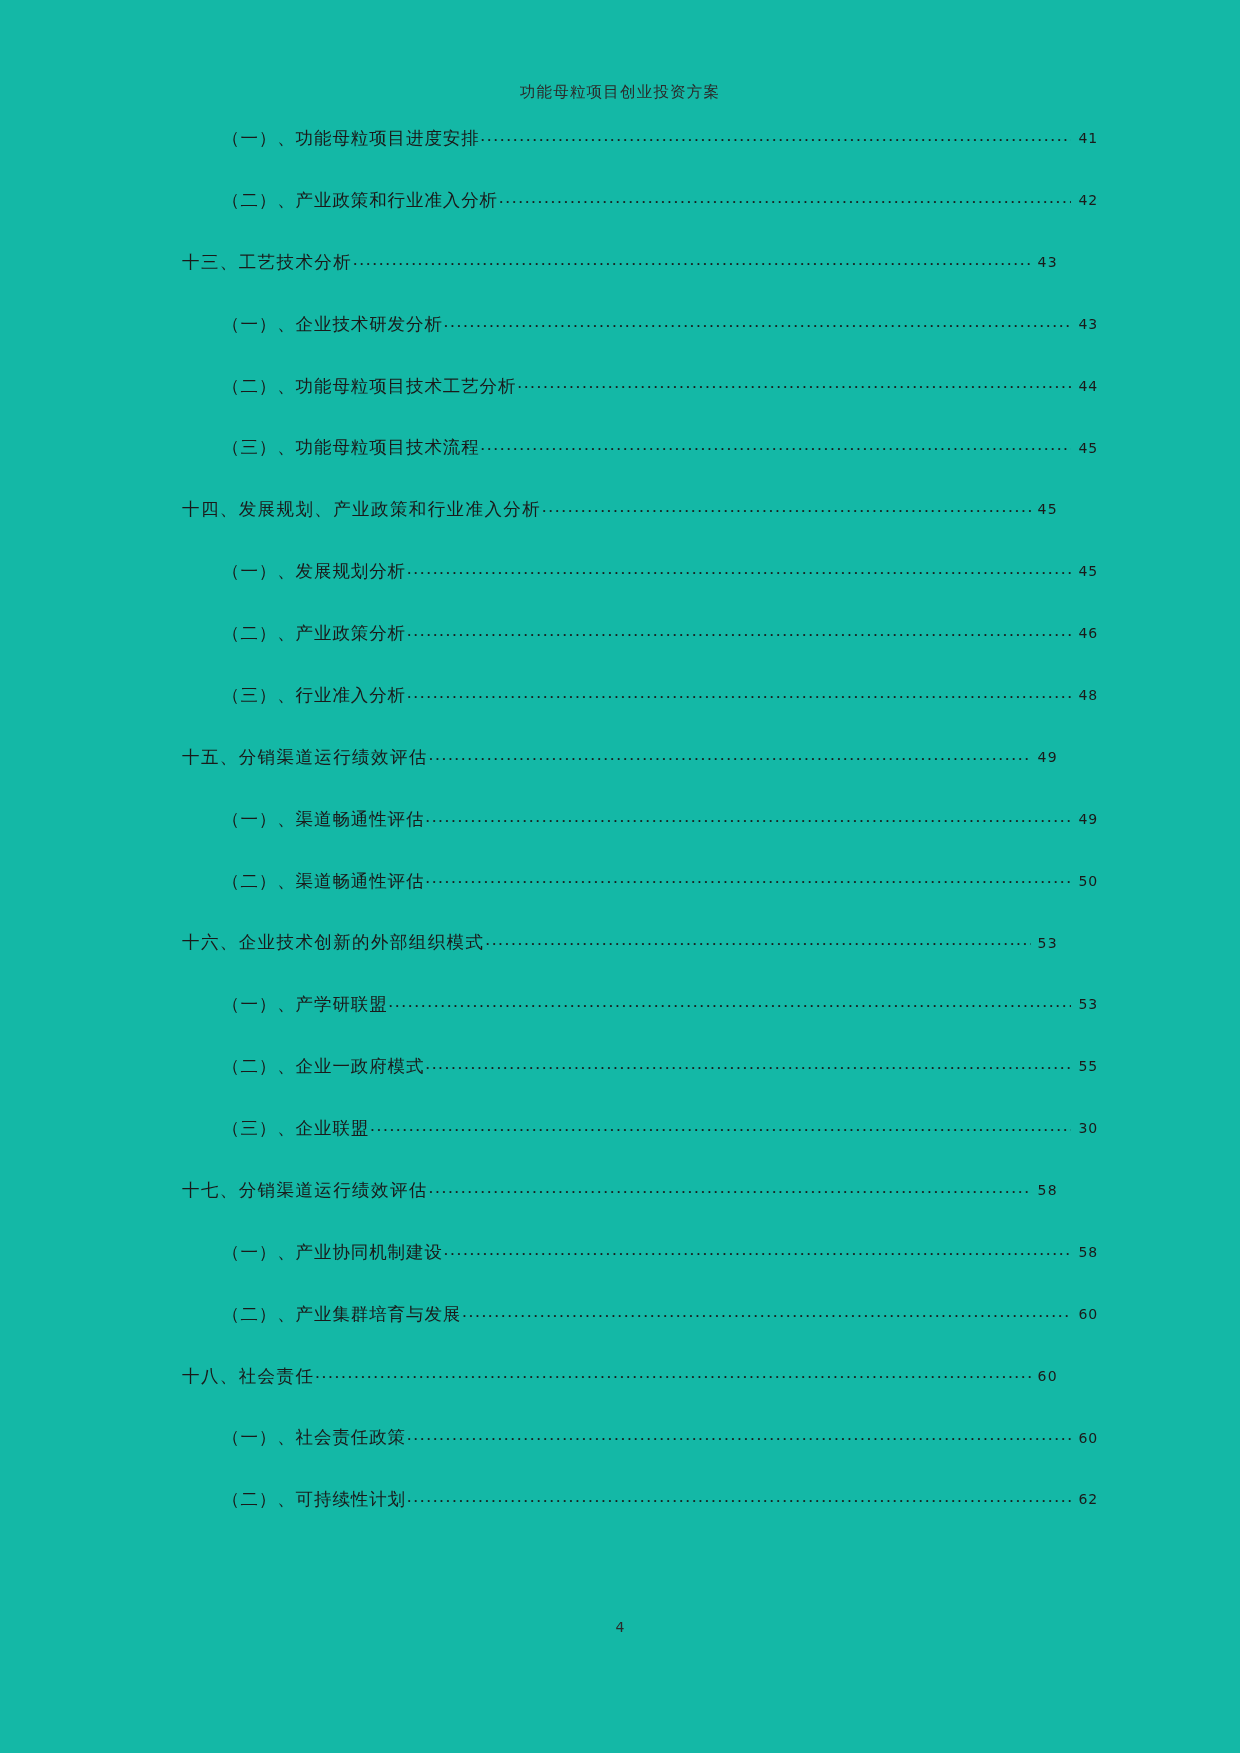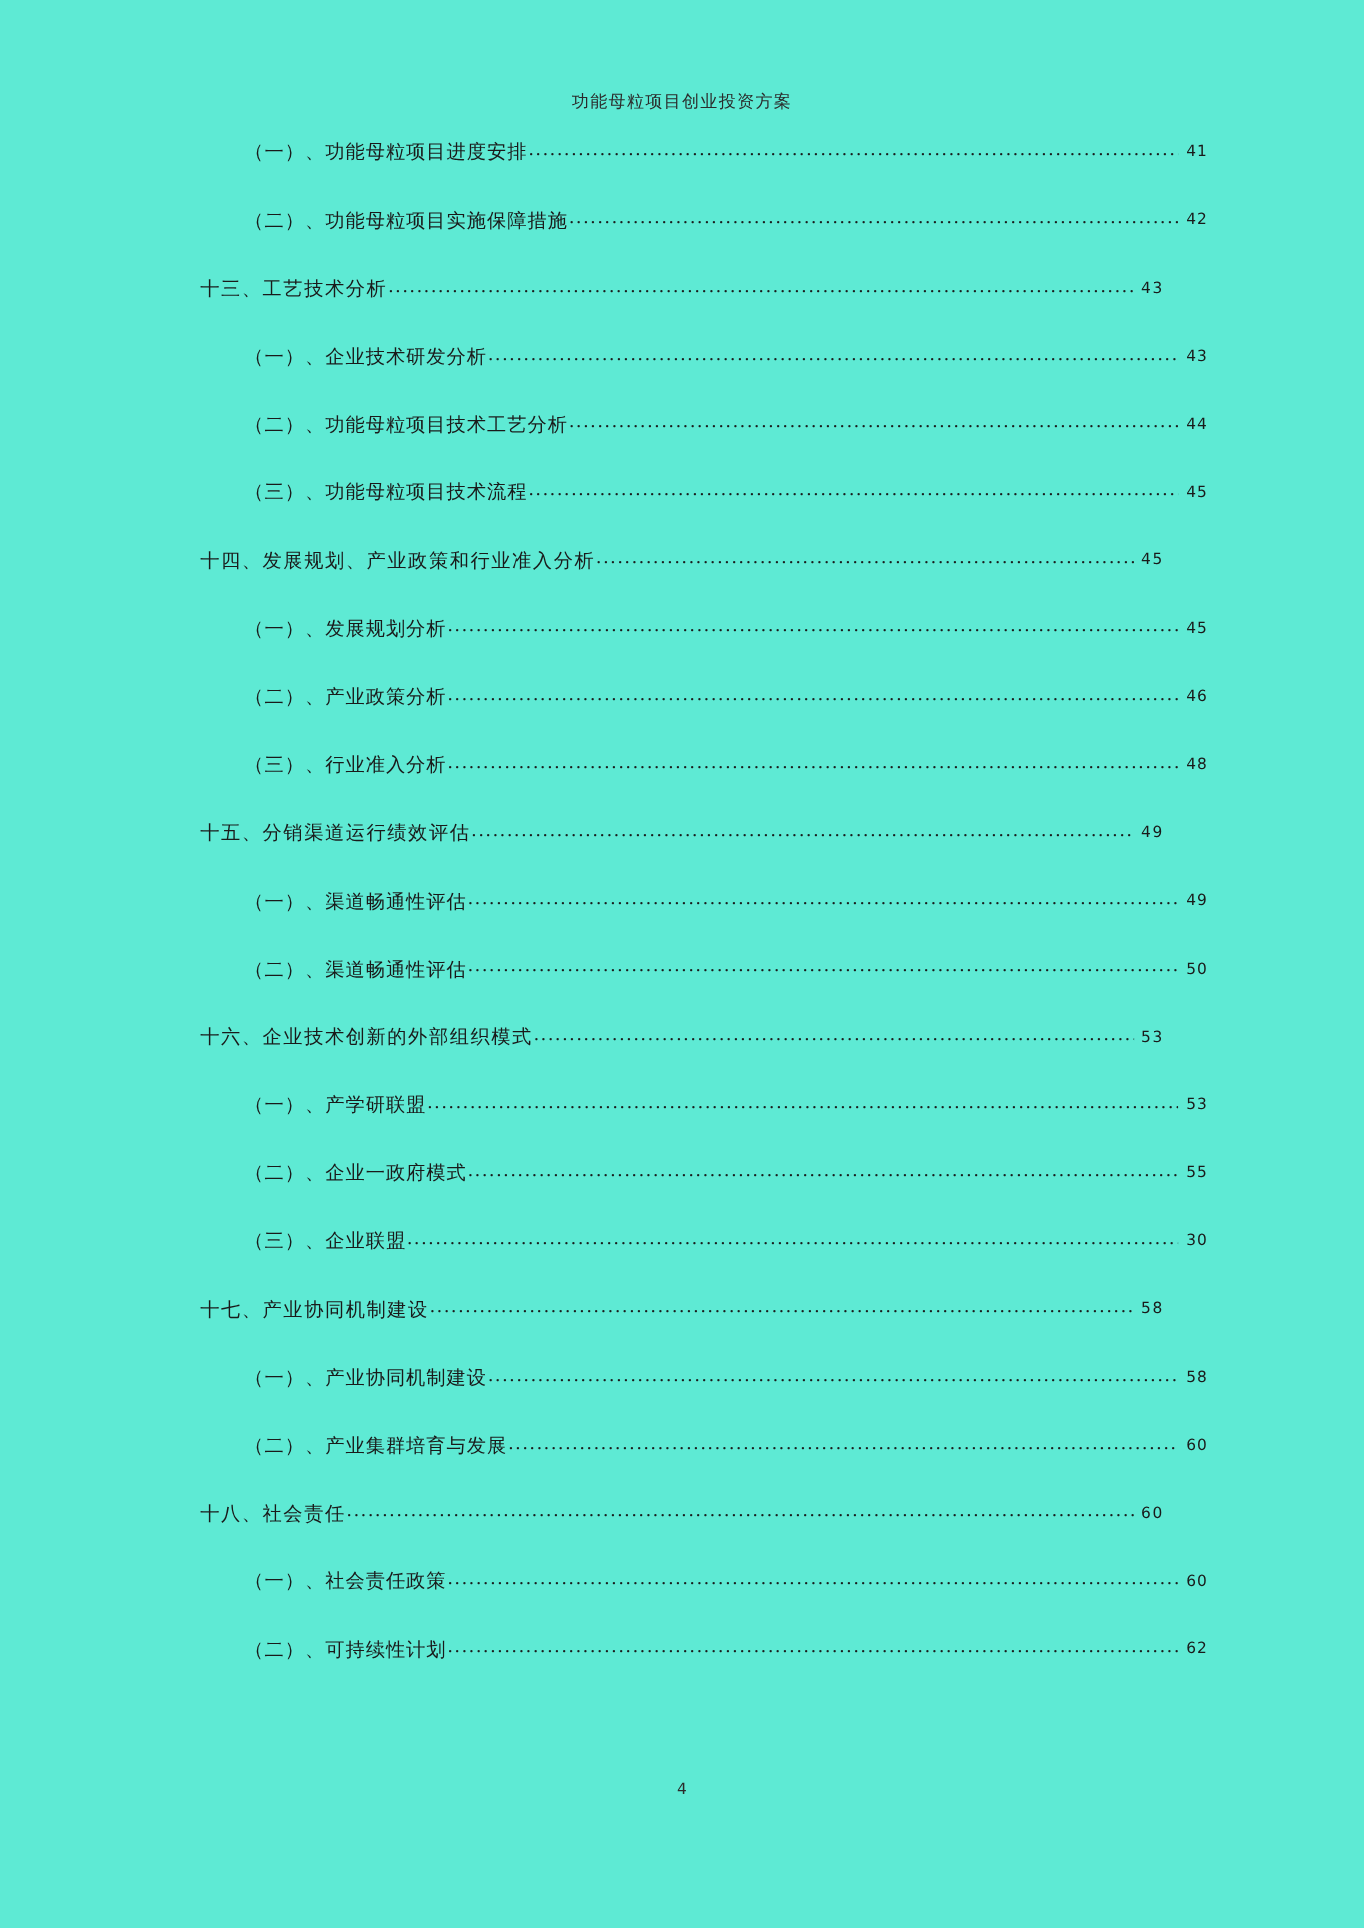--- a/index.html
+++ b/index.html
@@ -4,21 +4,21 @@
 <style>
   html, body {
     margin: 0;
     padding: 0;
     background: #ffffff;
   }
   .page {
     position: relative;
     width: 1240px;
     height: 1753px;
-    background: #5eead4;
+    background: #14b8a6;
     margin: 0 auto;
     font-family: "Liberation Serif", "DejaVu Serif", serif;
     color: #1a1a1a;
     box-sizing: border-box;
     overflow: hidden;
   }
 
   
   .doc-header {
     position: absolute;
@@ -110,21 +110,21 @@
 
   <div class="doc-header">功能母粒项目创业投资方案</div>
 
   <div class="toc" id="toc-list">
       <div class="toc-entry level-2">
         <span class="toc-title">（一）、功能母粒项目进度安排</span>
         <span class="toc-leader"></span>
         <span class="toc-page">41</span>
       </div>
       <div class="toc-entry level-2">
-        <span class="toc-title">（二）、功能母粒项目实施保障措施</span>
+        <span class="toc-title">（二）、产业政策和行业准入分析</span>
         <span class="toc-leader"></span>
         <span class="toc-page">42</span>
       </div>
       <div class="toc-entry level-1">
         <span class="toc-title">十三、工艺技术分析</span>
         <span class="toc-leader"></span>
         <span class="toc-page">43</span>
       </div>
       <div class="toc-entry level-2">
         <span class="toc-title">（一）、企业技术研发分析</span>
@@ -190,21 +190,21 @@
         <span class="toc-title">（二）、企业一政府模式</span>
         <span class="toc-leader"></span>
         <span class="toc-page">55</span>
       </div>
       <div class="toc-entry level-2">
         <span class="toc-title">（三）、企业联盟</span>
         <span class="toc-leader"></span>
         <span class="toc-page">30</span>
       </div>
       <div class="toc-entry level-1">
-        <span class="toc-title">十七、产业协同机制建设</span>
+        <span class="toc-title">十七、分销渠道运行绩效评估</span>
         <span class="toc-leader"></span>
         <span class="toc-page">58</span>
       </div>
       <div class="toc-entry level-2">
         <span class="toc-title">（一）、产业协同机制建设</span>
         <span class="toc-leader"></span>
         <span class="toc-page">58</span>
       </div>
       <div class="toc-entry level-2">
         <span class="toc-title">（二）、产业集群培育与发展</span>

